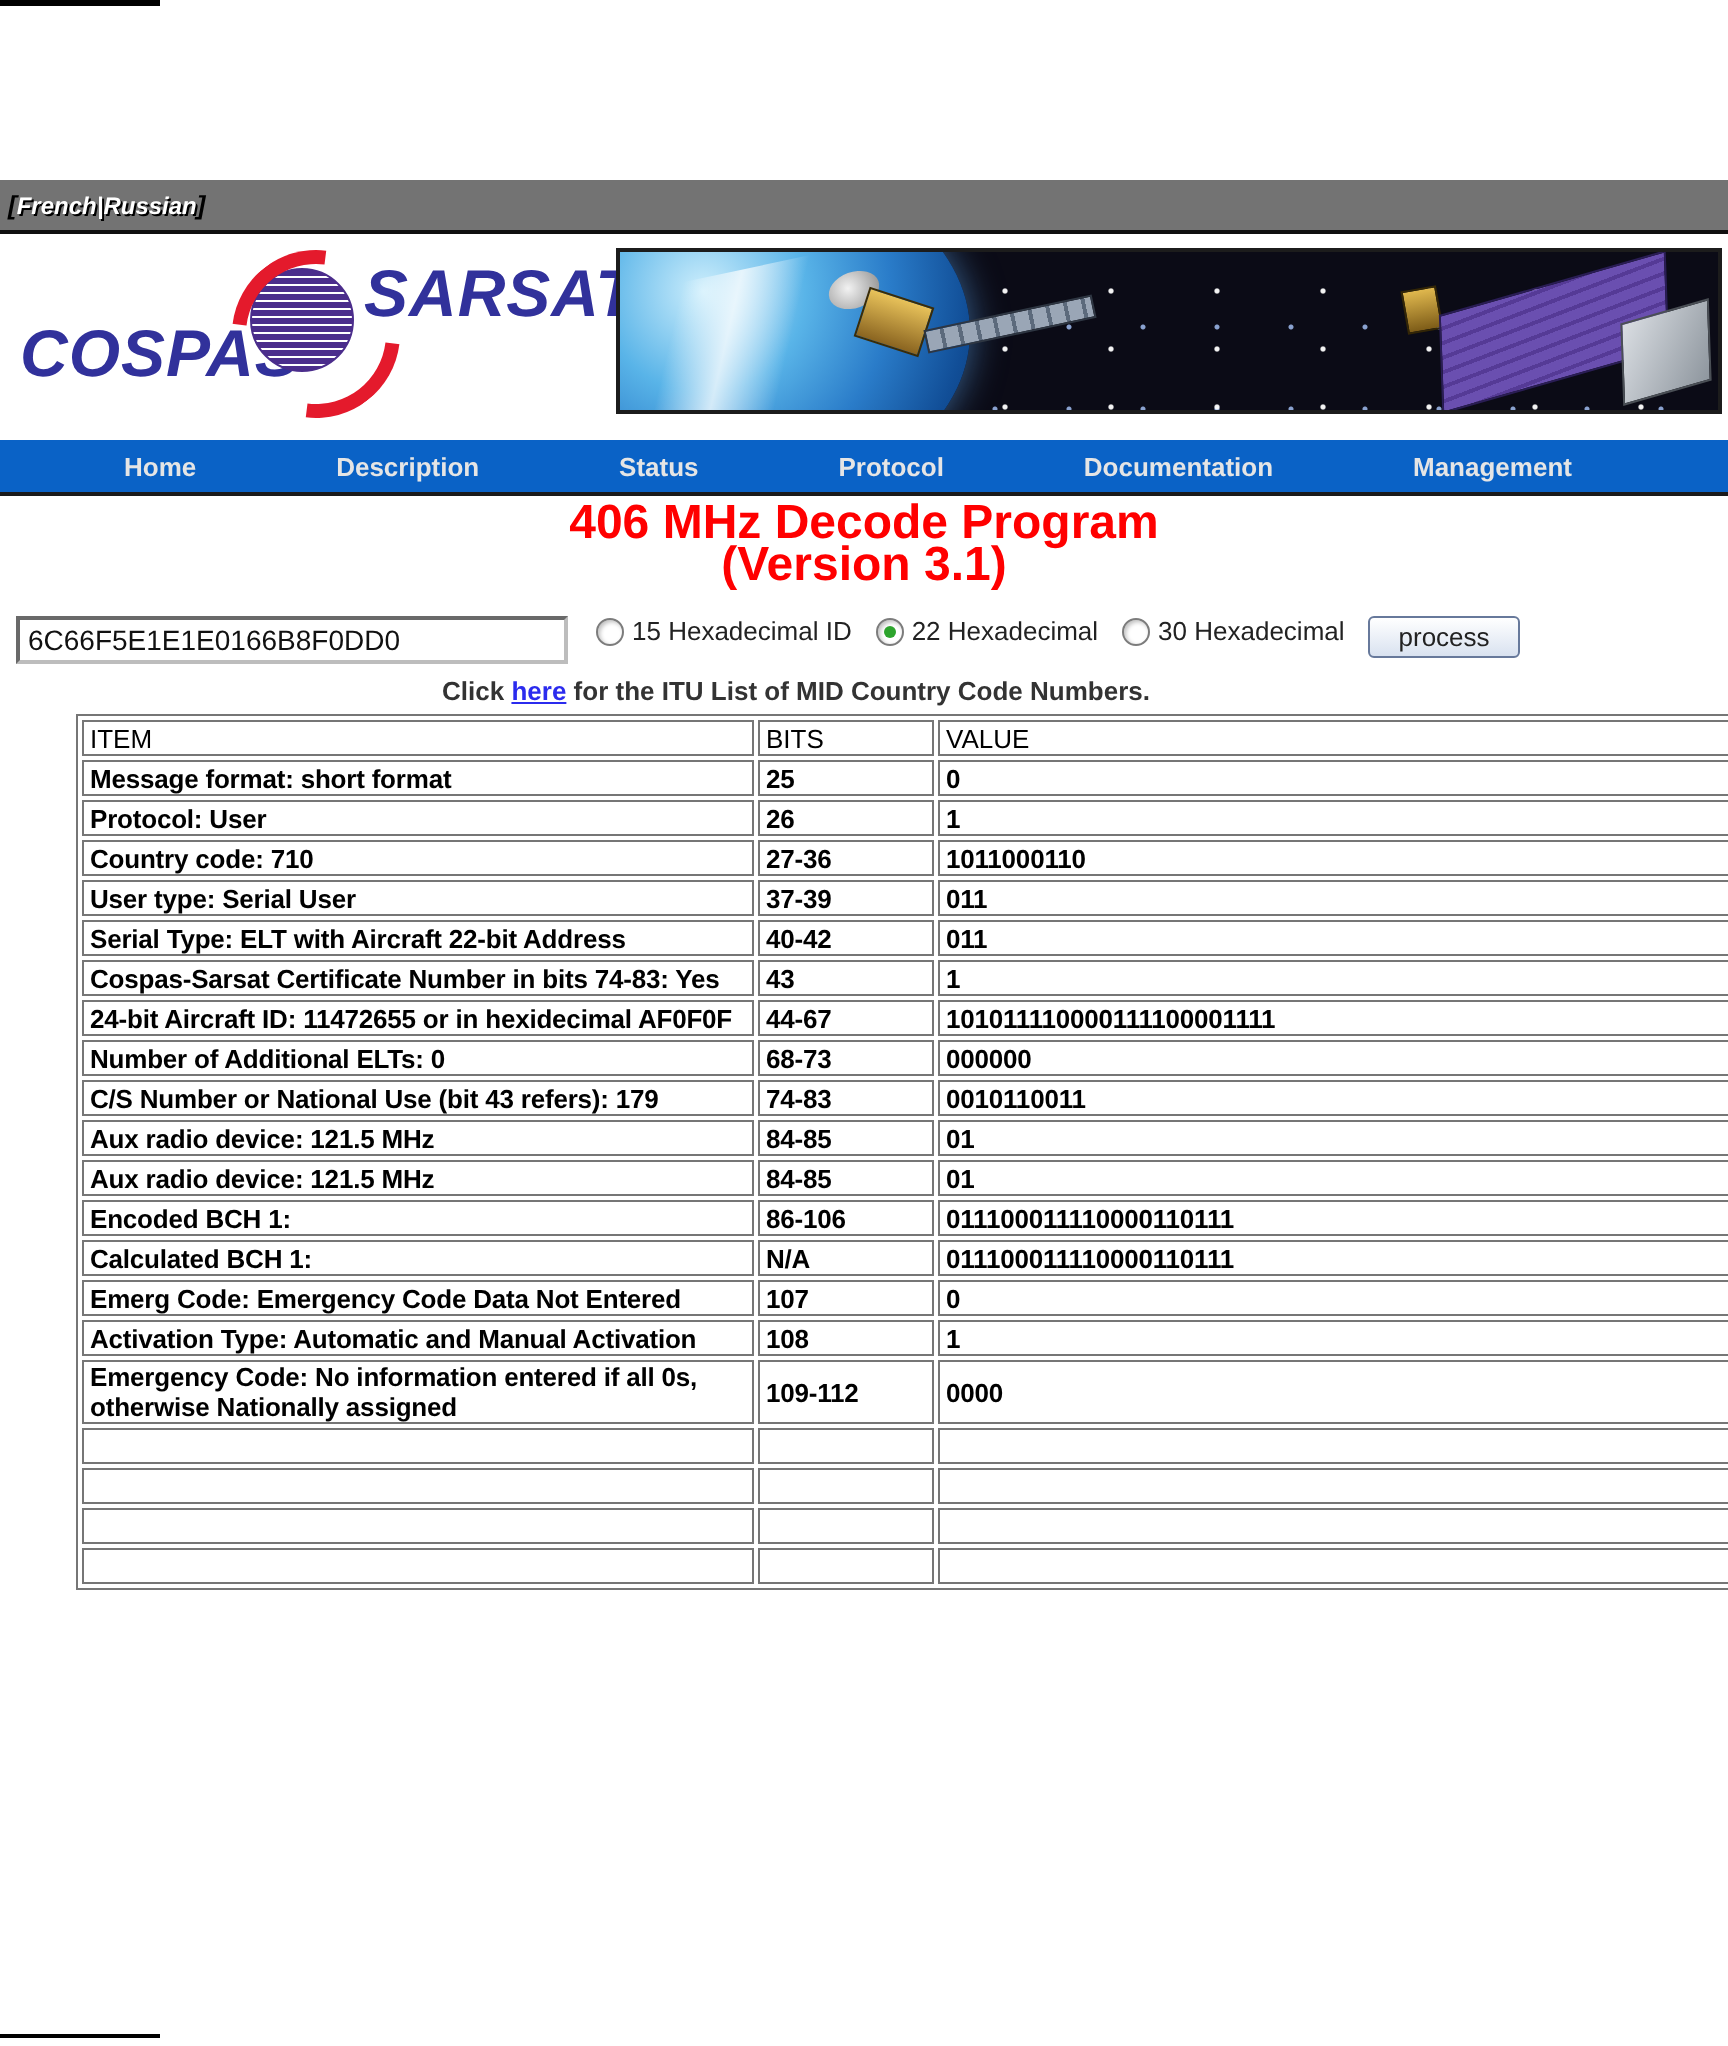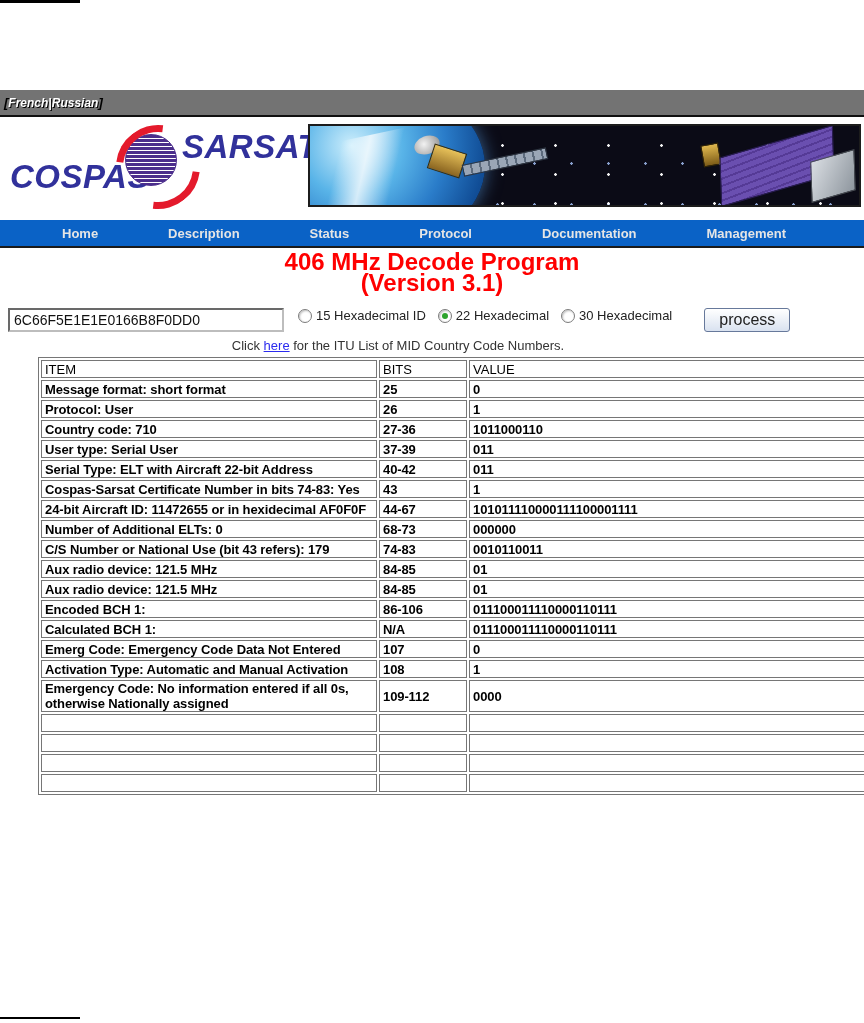--- a/index.html
+++ b/index.html
@@ -133,27 +133,27 @@
   .radio-circle {
     width:14px; height:14px; border-radius:50%; background:#fff;
     border:1px solid #7c7c7c; margin-right:4px; position:relative; flex:0 0 auto;
     box-shadow:inset 1px 1px 2px rgba(0,0,0,0.25);
   }
   .radio-circle.selected::after {
     content:""; position:absolute; left:3px; top:3px; width:6px; height:6px;
     border-radius:50%; background:#2DA42D;
   }
   .process-btn {
-    margin-left:20px; font-family:"Liberation Sans",sans-serif; font-size:16px;
+    margin-left:0; font-family:"Liberation Sans",sans-serif; font-size:13px;
     color:#222; padding:2px 14px; cursor:pointer;
     background:linear-gradient(#ffffff,#d9e2f0); border:1px solid #67799b; border-radius:3px;
   }
   .itu-note {
     position:absolute; top:338px; left:0; width:796px; text-align:center;
-    font-size:13px; color:#333;
+    font-size:13px; color:#333;font-weight:bold;
   }
   .itu-note a { color:#2B2BEE; text-decoration:underline; cursor:pointer; }
 
   
   table.decode {
     position:absolute; top:357px; left:8px; width:849px;
     border-collapse:separate; border-spacing:2px;
     border:1px solid #767676; background:#fff;
     font-size:13px; table-layout:fixed;margin-left:30px;
   }

